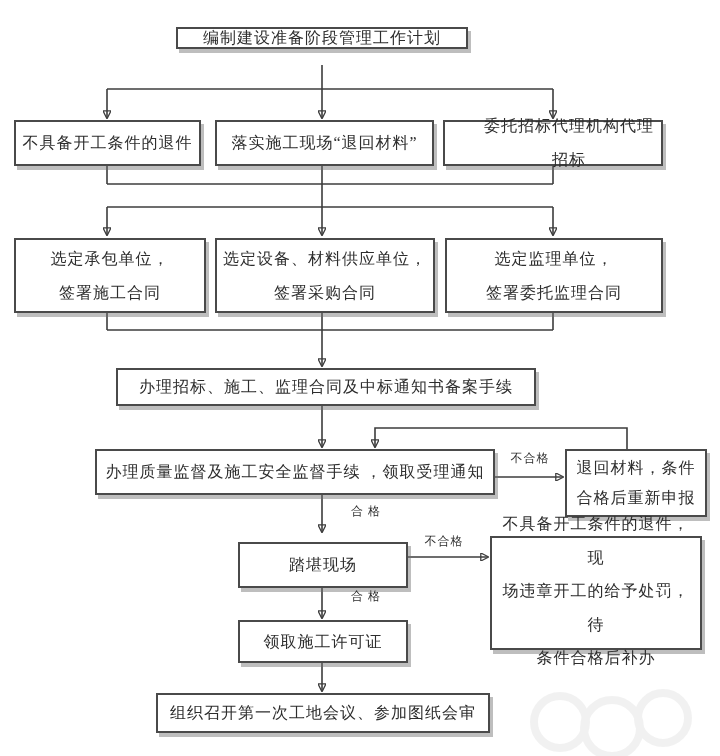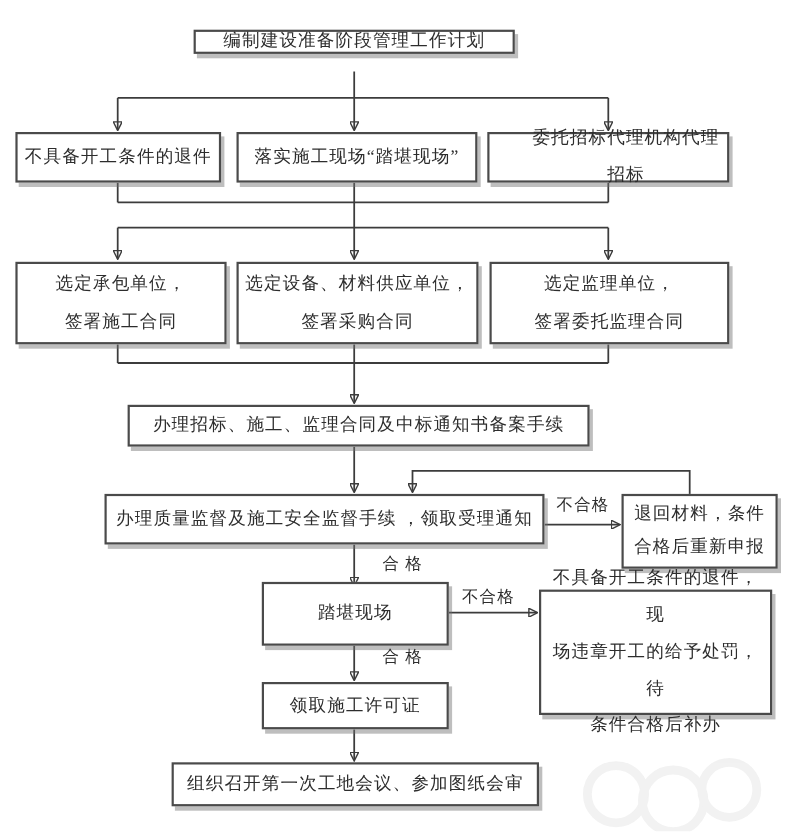--- a/index.html
+++ b/index.html
@@ -24,21 +24,21 @@
     text-align: center;
     white-space: pre-line;
     font-size: 16px;
     letter-spacing: 1px;
     line-height: 2.1;
     padding: 0 4px;
   }
   .tight { line-height: 1.9; text-align: right; }
   .edge-label {
     position: absolute;
-    font-size: 15px;
+    font-size: 12px;
     letter-spacing: 1px;
     text-align: center;
     white-space: pre;
     color: #2d2d2d;
   }
   svg.connectors {
     position: absolute;
     left: 0; top: 0;
     width: 720px; height: 756px;
   }
@@ -97,38 +97,38 @@
     <g class="watermark">
       <circle cx="560" cy="722" r="26"></circle>
       <circle cx="612" cy="728" r="28"></circle>
       <circle cx="663" cy="718" r="25"></circle>
     </g>
   </svg>
 
   <div class="box" style="left:176px; top:27px; width:292px; height:22px;">编制建设准备阶段管理工作计划</div>
 
   <div class="box" style="left:14px; top:120px; width:187px; height:46px;">不具备开工条件的退件</div>
-  <div class="box" style="left:215px; top:120px; width:219px; height:46px;">落实施工现场“踏堪现场”</div>
+  <div class="box" style="left:215px; top:120px; width:219px; height:46px;">落实施工现场“退回材料”</div>
   <div class="box" style="left:443px; top:120px; width:220px; height:46px;padding-left:36px;">委托招标代理机构代理招标</div>
 
   <div class="box" style="left:215px; top:238px; width:220px; height:75px;">选定设备、材料供应单位，
 签署采购合同</div>
   <div class="box" style="left:14px; top:238px; width:192px; height:75px;">选定承包单位，
 签署施工合同</div>
   <div class="box" style="left:445px; top:238px; width:218px; height:75px;">选定监理单位，
 签署委托监理合同</div>
 
   <div class="box" style="left:116px; top:368px; width:420px; height:38px;">办理招标、施工、监理合同及中标通知书备案手续</div>
 
   <div class="box" style="left:95px; top:449px; width:400px; height:46px;">办理质量监督及施工安全监督手续 ，领取受理通知</div>
   <div class="box tight" style="left:565px; top:449px; width:142px; height:68px;">退回材料，条件
 合格后重新申报</div>
 
-  <div class="box" style="left:238px; top:529px; width:170px; height:58px;">踏堪现场</div>
-  <div class="box" style="left:490px; top:536px; width:212px; height:114px;">不具备开工条件的退件，现
+  <div class="box" style="left:238px; top:542px; width:170px; height:46px;">踏堪现场</div>
+  <div class="box" style="left:490px; top:536px; width:212px; height:114px;font-family:Liberation Mono, monospace;">不具备开工条件的退件，现
 场违章开工的给予处罚，待
 条件合格后补办</div>
 
   <div class="box" style="left:238px; top:620px; width:170px; height:43px;">领取施工许可证</div>
 
   <div class="box" style="left:156px; top:693px; width:334px; height:40px;">组织召开第一次工地会议、参加图纸会审</div>
 
   <span class="edge-label" style="left:500px; top:450px; width:60px;">不合格</span>
   <span class="edge-label" style="left:334px; top:503px; width:64px;">合 格</span>
   <span class="edge-label" style="left:414px; top:533px; width:60px;">不合格</span>

